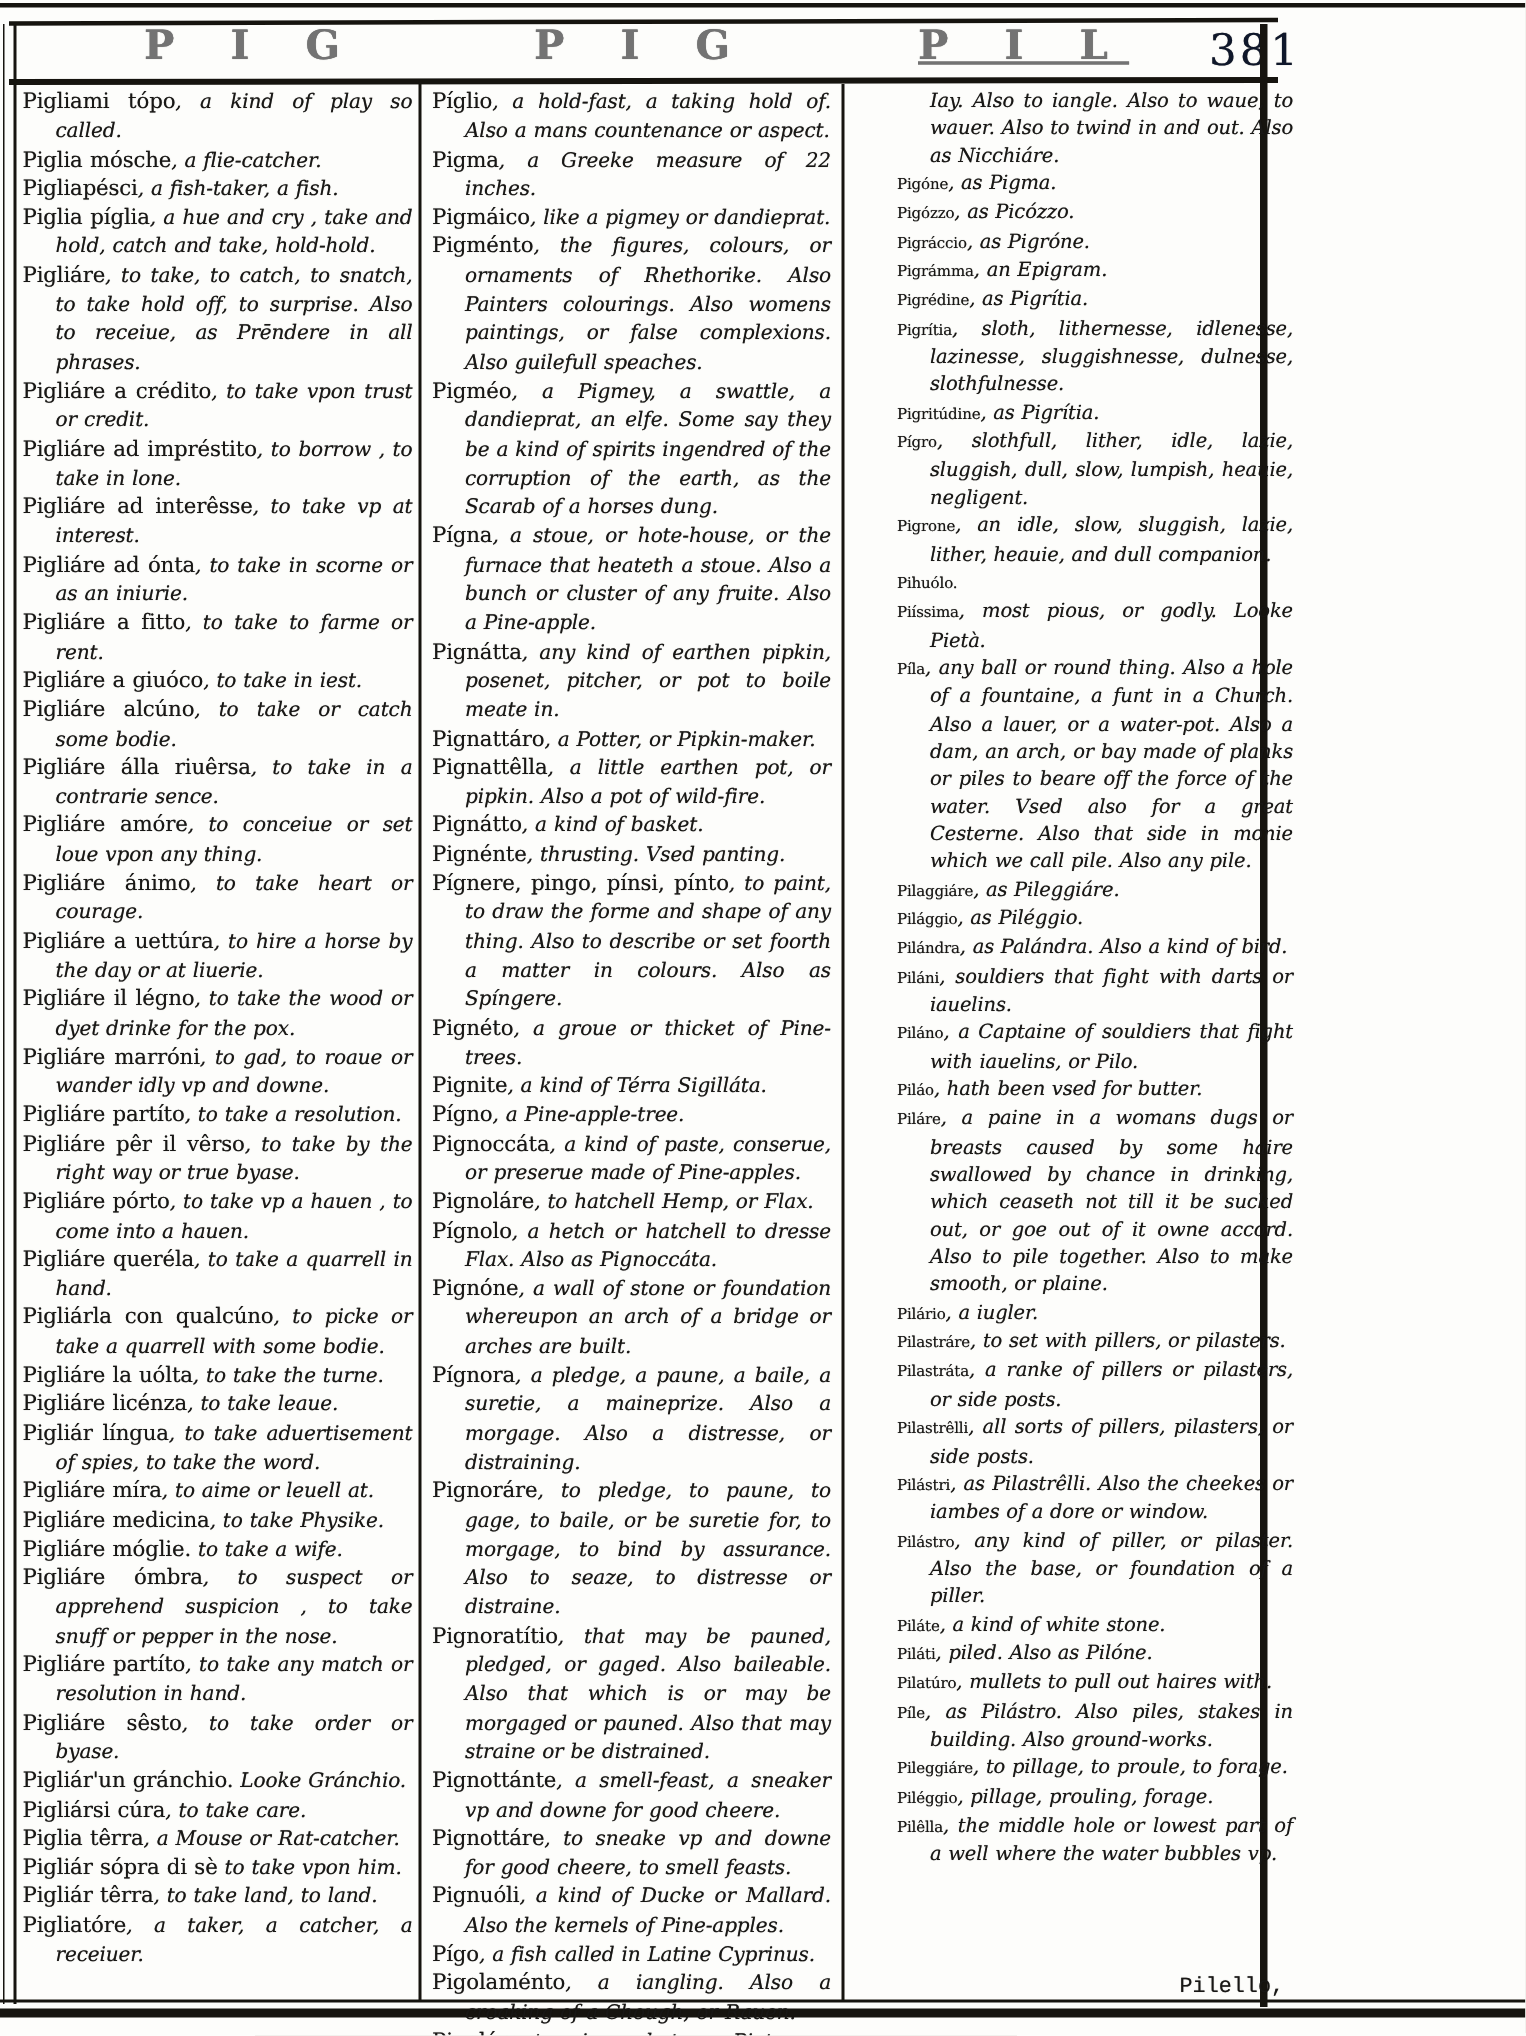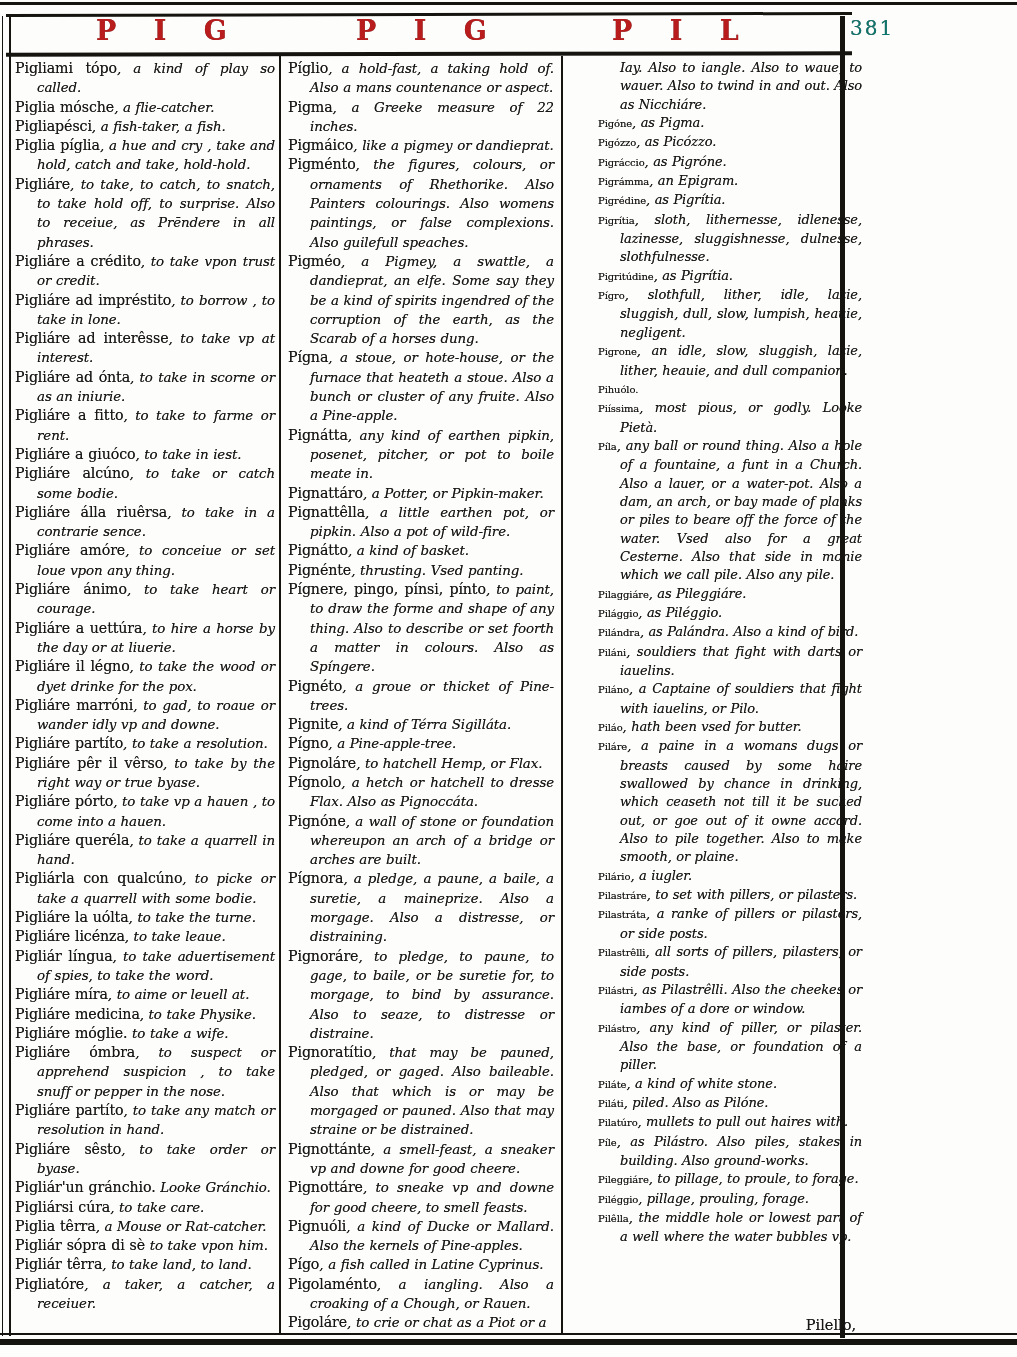--- a/index.html
+++ b/index.html
@@ -21,28 +21,28 @@
   .rule-left-outer{left:2px;top:16px;width:1px;height:1320px;}
   .rule-left{left:9px;top:16px;width:2px;height:1320px;}
   .rule-right{left:840px;top:16px;width:5px;height:1322px;}
   .rule-div1{left:279px;top:56px;width:2px;height:1278px;}
   .rule-div2{left:561px;top:56px;width:2px;height:1278px;}
 
   .header{position:absolute;left:0;top:0;width:1017px;height:52px;}
   .running-title{
     position:absolute;top:15px;
     font-size:27px;letter-spacing:14px;
-    font-weight:bold;color:#b91c1c;
+    font-weight:bold;color:#737373;
   }
   .rt1{left:96px;}
   .rt2{left:356px;}
-  .rt3{left:612px;}
+  .rt3{left:612px;text-decoration:underline;}
   .page-number{
     position:absolute;top:16px;left:806px;
-    font-size:20px;letter-spacing:2px;color:#0f766e;margin-left:44px;
+    font-size:29px;letter-spacing:2px;color:#0f172a;
   }
 
   .col{position:absolute;top:59px;text-align:justify;}
   .col .entries{width:100%;}
   .col1{left:15px;width:260px;}
   .col2{left:288px;width:266px;}
   .col3{left:598px;width:264px;height:1276px;}
 
   .entry{
     margin:0;
@@ -53,21 +53,21 @@
     padding-left:22px;
     letter-spacing:-.1px;
     word-spacing:.5px;
   }
   .col3 .entry{font-size:13px;line-height:18.35px;}
   .entry.cont{text-indent:0;padding-left:22px;}
   .hw{font-style:normal;font-size:14.2px;}
   .col3 .hw{font-size:10px;}
   .catchword{
     position:absolute;right:6px;bottom:2px;
-    font-size:14.5px;font-style:normal;
+    font-size:14.5px;font-style:normal;font-family:Liberation Mono, monospace;
   }
 </style>
 </head>
 <body>
 
 <div class="page">
 
   <div class="rule rule-top-edge"></div>
   <div class="rule rule-top"></div>
 
@@ -139,20 +139,21 @@
         <p class="entry"><span class="hw">Pígna</span><span class="def">, a stoue, or hote-house, or the furnace that heateth a stoue. Also a bunch or cluster of any fruite. Also a Pine-apple.</span></p>
         <p class="entry"><span class="hw">Pignátta</span><span class="def">, any kind of earthen pipkin, posenet, pitcher, or pot to boile meate in.</span></p>
         <p class="entry"><span class="hw">Pignattáro</span><span class="def">, a Potter, or Pipkin-maker.</span></p>
         <p class="entry"><span class="hw">Pignattêlla</span><span class="def">, a little earthen pot, or pipkin. Also a pot of wild-fire.</span></p>
         <p class="entry"><span class="hw">Pignátto</span><span class="def">, a kind of basket.</span></p>
         <p class="entry"><span class="hw">Pignénte</span><span class="def">, thrusting. Vsed panting.</span></p>
         <p class="entry"><span class="hw">Pígnere, pingo, pínsi, pínto</span><span class="def">, to paint, to draw the forme and shape of any thing. Also to describe or set foorth a matter in colours. Also as Spíngere.</span></p>
         <p class="entry"><span class="hw">Pignéto</span><span class="def">, a groue or thicket of Pine-trees.</span></p>
         <p class="entry"><span class="hw">Pignite</span><span class="def">, a kind of Térra Sigilláta.</span></p>
         <p class="entry"><span class="hw">Pígno</span><span class="def">, a Pine-apple-tree.</span></p>
+        <p class="entry"><span class="hw">Pignoccáta</span><span class="def">, a kind of paste, conserue, or preserue made of Pine-apples.</span></p>
         <p class="entry"><span class="hw">Pignoláre</span><span class="def">, to hatchell Hemp, or Flax.</span></p>
         <p class="entry"><span class="hw">Pígnolo</span><span class="def">, a hetch or hatchell to dresse Flax. Also as Pignoccáta.</span></p>
         <p class="entry"><span class="hw">Pignóne</span><span class="def">, a wall of stone or foundation whereupon an arch of a bridge or arches are built.</span></p>
         <p class="entry"><span class="hw">Pígnora</span><span class="def">, a pledge, a paune, a baile, a suretie, a maineprize. Also a morgage. Also a distresse, or distraining.</span></p>
         <p class="entry"><span class="hw">Pignoráre</span><span class="def">, to pledge, to paune, to gage, to baile, or be suretie for, to morgage, to bind by assurance. Also to seaze, to distresse or distraine.</span></p>
         <p class="entry"><span class="hw">Pignoratítio</span><span class="def">, that may be pauned, pledged, or gaged. Also baileable. Also that which is or may be morgaged or pauned. Also that may straine or be distrained.</span></p>
         <p class="entry"><span class="hw">Pignottánte</span><span class="def">, a smell-feast, a sneaker vp and downe for good cheere.</span></p>
         <p class="entry"><span class="hw">Pignottáre</span><span class="def">, to sneake vp and downe for good cheere, to smell feasts.</span></p>
         <p class="entry"><span class="hw">Pignuóli</span><span class="def">, a kind of Ducke or Mallard. Also the kernels of Pine-apples.</span></p>
         <p class="entry"><span class="hw">Pígo</span><span class="def">, a fish called in Latine Cyprinus.</span></p>

